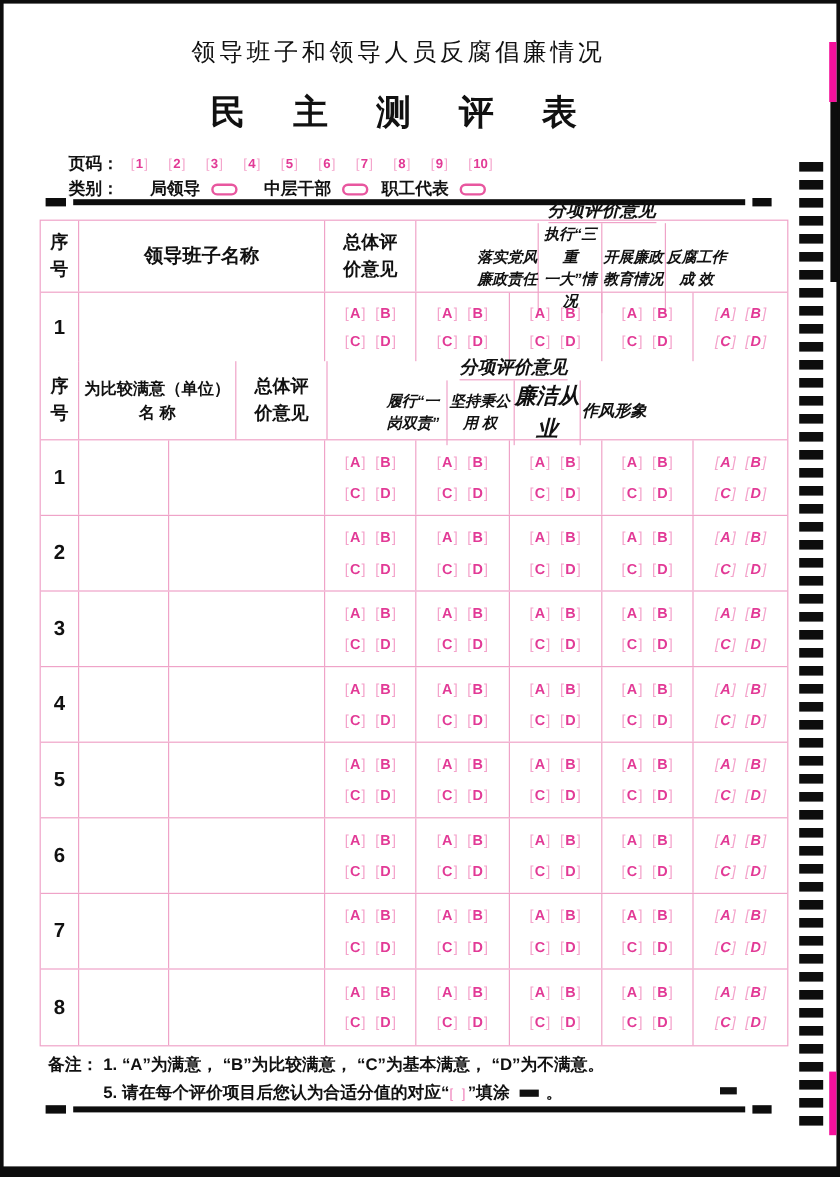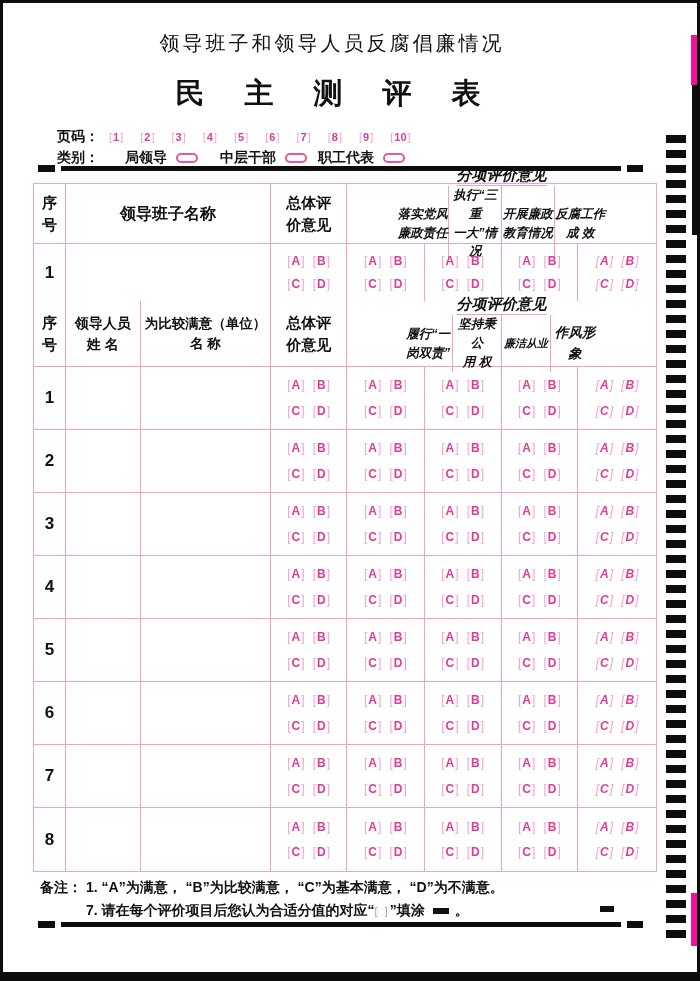--- a/index.html
+++ b/index.html
@@ -273,44 +273,40 @@
             </div>
           </div>
         </div>
       </div>
 
     <div class="trow" style="height:66px">
       <div class="cell hdr" style="width:32px">
         <span class="pre">序
 号</span>
       </div>
-      <div class="cell hdr" style="width:75px;font-size:14px">
-        <span class="pre">领导人员
-姓 名</span>
-      </div>
       <div class="cell hdr" style="width:131px;font-size:13.5px">
         <span class="pre">为比较满意（单位）
 名 称</span>
       </div>
       <div class="cell hdr" style="width:76px">
         <span class="pre">总体评
 价意见</span>
       </div>
       <div class="cell grp" style="width:310px">
         <div class="grp-label" style="height:27px">分项评价意见</div>
         <div class="grp-cols">
           <div class="cell hdr-sub">
               <span class="pre">履行“一
 岗双责”</span>
             </div>
           <div class="cell hdr-sub">
               <span class="pre">坚持秉公
 用 权</span>
             </div>
-          <div class="cell hdr-sub" style="font-size:11px">
+          <div class="cell hdr-sub" style="font-size:18px">
               <span class="pre">廉洁从业</span>
             </div>
           <div class="cell hdr-sub" style="font-size:13.5px">
               <span class="pre">作风形象</span>
             </div>
         </div>
       </div>
     </div>
 
     <div id="s2-rows">
@@ -757,21 +753,21 @@
       </div>
   </div>
 
   <div class="notes">
     <div class="notes-row">
       <span class="notes-label">备注：</span>
       <span>1. “A”为满意， “B”为比较满意， “C”为基本满意， “D”为不满意。</span>
     </div>
     <div class="notes-row">
       <span class="notes-label"></span>
-      <span><span>7. 请在每个评价项目后您认为合适分值的对应“</span><span class="pink-bk">[ ]</span><span>”填涂</span><span class="dash"></span><span>。</span></span>
+      <span><span>5. 请在每个评价项目后您认为合适分值的对应“</span><span class="pink-bk">[ ]</span><span>”填涂</span><span class="dash"></span><span>。</span></span>
     </div>
   </div>
   <div class="dash-right"></div>
 
   <div class="sync-line" style="top:920px">
     <div class="sync-sq"></div>
     <div class="sync-bar"></div>
     <div class="sync-sq" style="width:16px"></div>
   </div>
 

